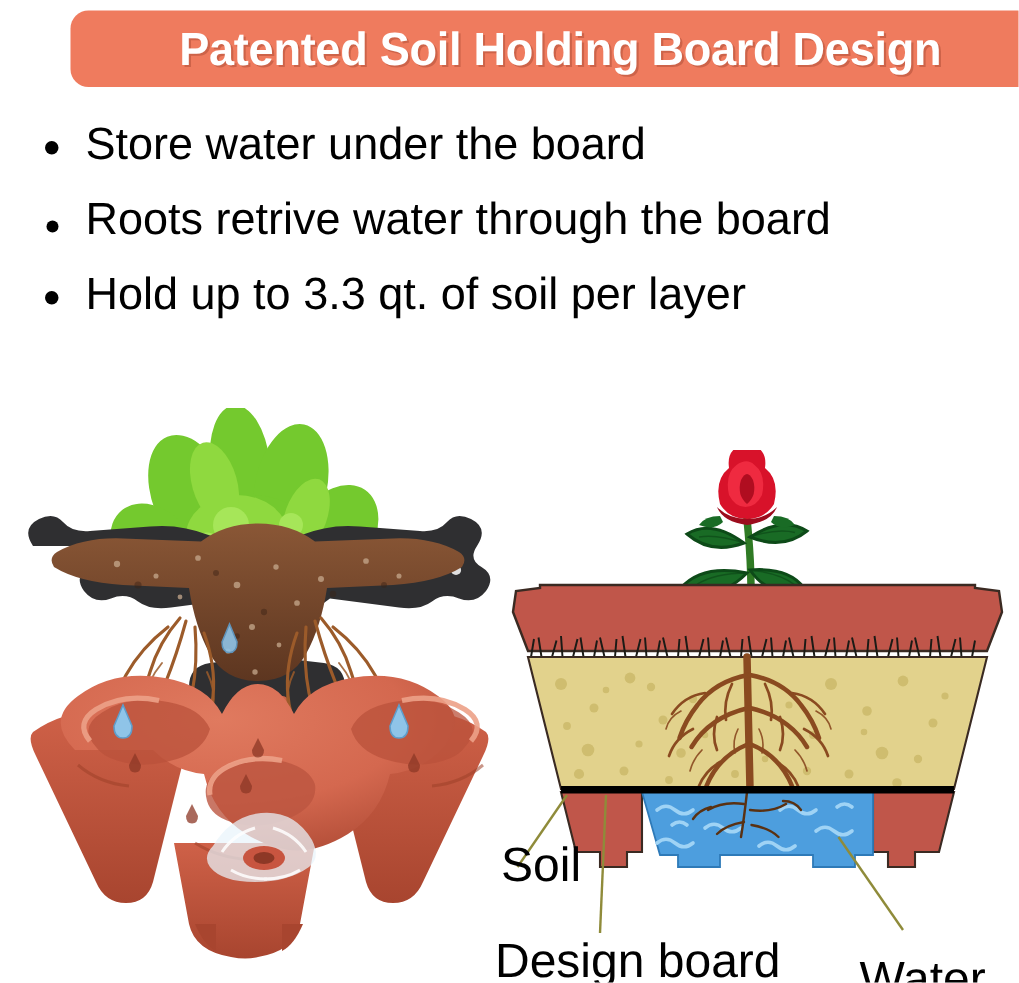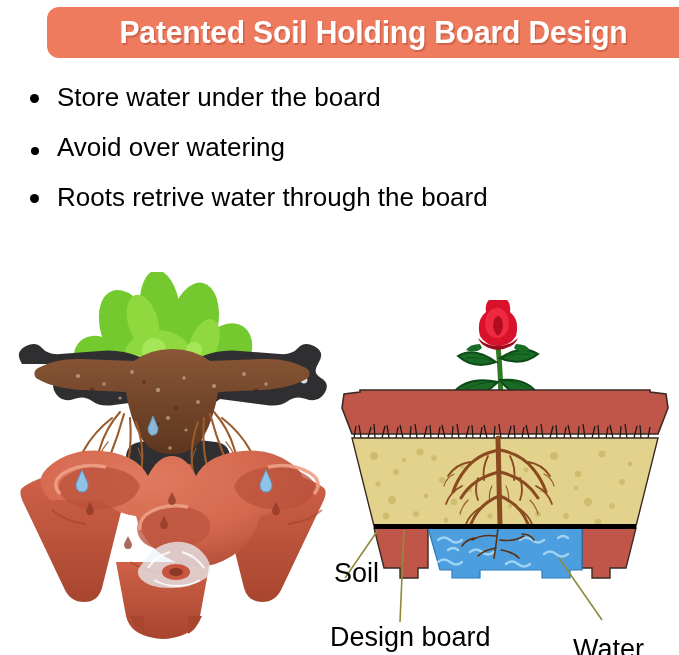--- a/index.html
+++ b/index.html
@@ -56,21 +56,21 @@
     padding: 0;
     list-style: none;
   }
   .feature-item {
     position: relative;
     height: 50px;
     line-height: 50px;
     padding-left: 35px;
     color: #000000;
     font-family: "Liberation Sans", sans-serif;
-    font-size: 26px;
+    font-size: 30px;
     white-space: nowrap;
   }
   .feature-item .bullet-dot {
     position: absolute;
     left: 8px;
     top: 22px;
     width: 9px;
     height: 9px;
     background: #000;
     border-radius: 50%;
@@ -96,21 +96,21 @@
     width: 349px;
     height: 290px;
   }
   .diagram-svg { display: block; }
 
   
   .callout-label {
     position: absolute;
     color: #000;
     font-family: "Liberation Sans", sans-serif;
-    font-size: 27px;
+    font-size: 32px;
     white-space: nowrap;
   }
   #label-soil  { left: 334px; top: 558px; }
   #label-board { left: 330px; top: 622px; }
   #label-water { left: 573px; top: 622px; margin-top: 12px; }
 
   #leader-lines {
     position: absolute;
     left: 0;
     top: 300px;
@@ -126,25 +126,25 @@
   <div id="banner-title">Patented Soil Holding Board Design</div>
 </div>
 
 <ul id="feature-list">
   <li class="feature-item">
     <span class="bullet-dot"></span>
     <span>Store water under the board</span>
   </li>
   <li class="feature-item">
     <span class="bullet-dot"></span>
-    <span>Avoid over watering</span>
+    <span>Roots retrive water through the board</span>
   </li>
   <li class="feature-item">
     <span class="bullet-dot"></span>
-    <span>Roots retrive water through the board</span>
+    <span>Hold up to 3.3 qt. of soil per layer</span>
   </li>
 </ul>
 
 <div id="product-photo">
 <svg class="photo-svg" width="330" height="375" viewBox="0 0 330 375" xmlns="http://www.w3.org/2000/svg">
   <defs>
     <radialGradient id="potShade" cx="40%" cy="25%" r="80%">
       <stop offset="0%" stop-color="#e07a5f"></stop>
       <stop offset="60%" stop-color="#d4684f"></stop>
       <stop offset="100%" stop-color="#b34e38"></stop>

